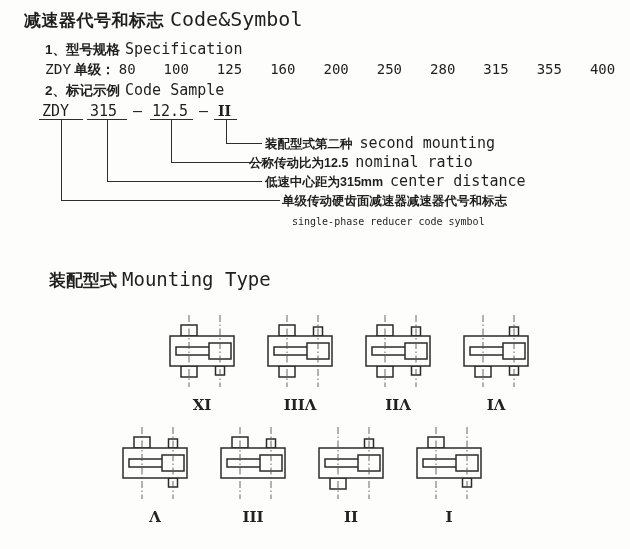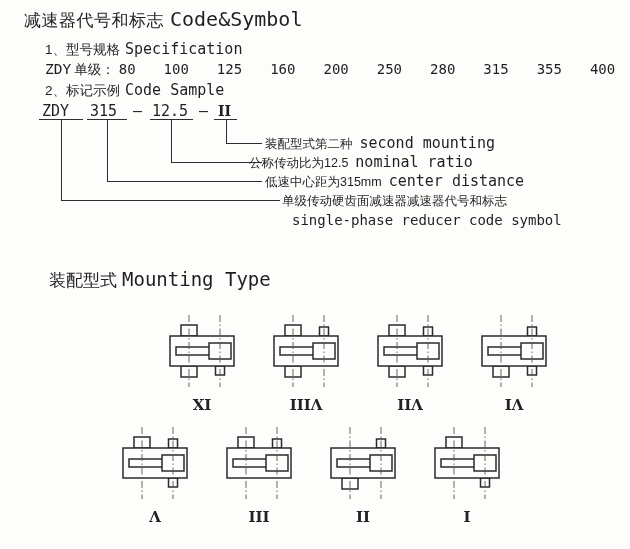--- a/index.html
+++ b/index.html
@@ -2,21 +2,21 @@
 <html><head>
 <meta charset="utf-8">
 <style>
   html,body{margin:0;padding:0;background:#e8e8e8;}
   .page{
     position:relative;width:630px;height:549px;background:#fdfdfc;
     color:#1f1f1f;overflow:hidden;
     font-family:"Liberation Sans",sans-serif;
   }
   .mono{font-family:"DejaVu Sans Mono",monospace;}
-  .cn{font-family:"Liberation Sans",sans-serif;font-weight:400;}
+  .cn{font-family:"Liberation Sans",sans-serif;font-weight:700;}
   
   .title{position:absolute;top:7px;left:24px;white-space:nowrap;}
   .title .cn{font-size:17px;letter-spacing:0.5px;}
   .title .en{font-size:20px;margin-left:6px;}
   
   .h-spec{position:absolute;top:40px;left:45px;white-space:nowrap;}
   .h-spec .cn{font-size:13.5px;}
   .h-spec .en{font-size:15px;margin-left:5px;}
   
   .sizes{position:absolute;top:61px;left:45px;white-space:nowrap;font-size:14px;}
@@ -28,28 +28,28 @@
   .h-sample .cn{font-size:13.5px;margin-top:10px;}
   .h-sample .en{font-size:15px;margin-left:5px;}
   
   .code-diagram{position:absolute;top:100px;left:0;width:630px;height:132px;}
   .tok{position:absolute;top:2px;font-size:15px;white-space:nowrap;}
   .tok.serif{font-family:"DejaVu Serif",serif;font-weight:bold;font-size:14px;top:3px;}
   .ln{position:absolute;background:#2e2e2e;}
   .callout{position:absolute;white-space:nowrap;line-height:14px;}
   .callout .cn{font-size:12.5px;}
   .callout .en{font-size:15px;margin-left:7px;}
-  .callout .en2{font-size:14px;text-align:right;}
+  .callout .en2{font-size:10px;text-align:right;}
   .callout .row2{margin-top:5px;margin-left:10px;}
   
   .h-mount{position:absolute;top:268px;left:25px;white-space:nowrap;margin-left:24px;}
   .h-mount .cn{font-size:17px;}
   .h-mount .en{font-size:19px;margin-left:5px;}
   
-  .fig-row{position:absolute;display:flex;gap:18px;}
+  .fig-row{position:absolute;display:flex;gap:12px;}
   .row-1{top:312px;left:159px;}
   .row-2{top:424px;left:112px;}
   .fig{width:86px;text-align:center;}
   .fig-label{
     font-family:"DejaVu Serif",serif;font-weight:bold;font-size:15px;
     margin-top:2px;color:#222;
   }
   .sh rect{fill:#fdfdfc;stroke:#2b2b2b;stroke-width:1.5;}
   .cl line{stroke:#555;stroke-width:0.9;stroke-dasharray:7 2.5 1.5 2.5;}
 </style>

